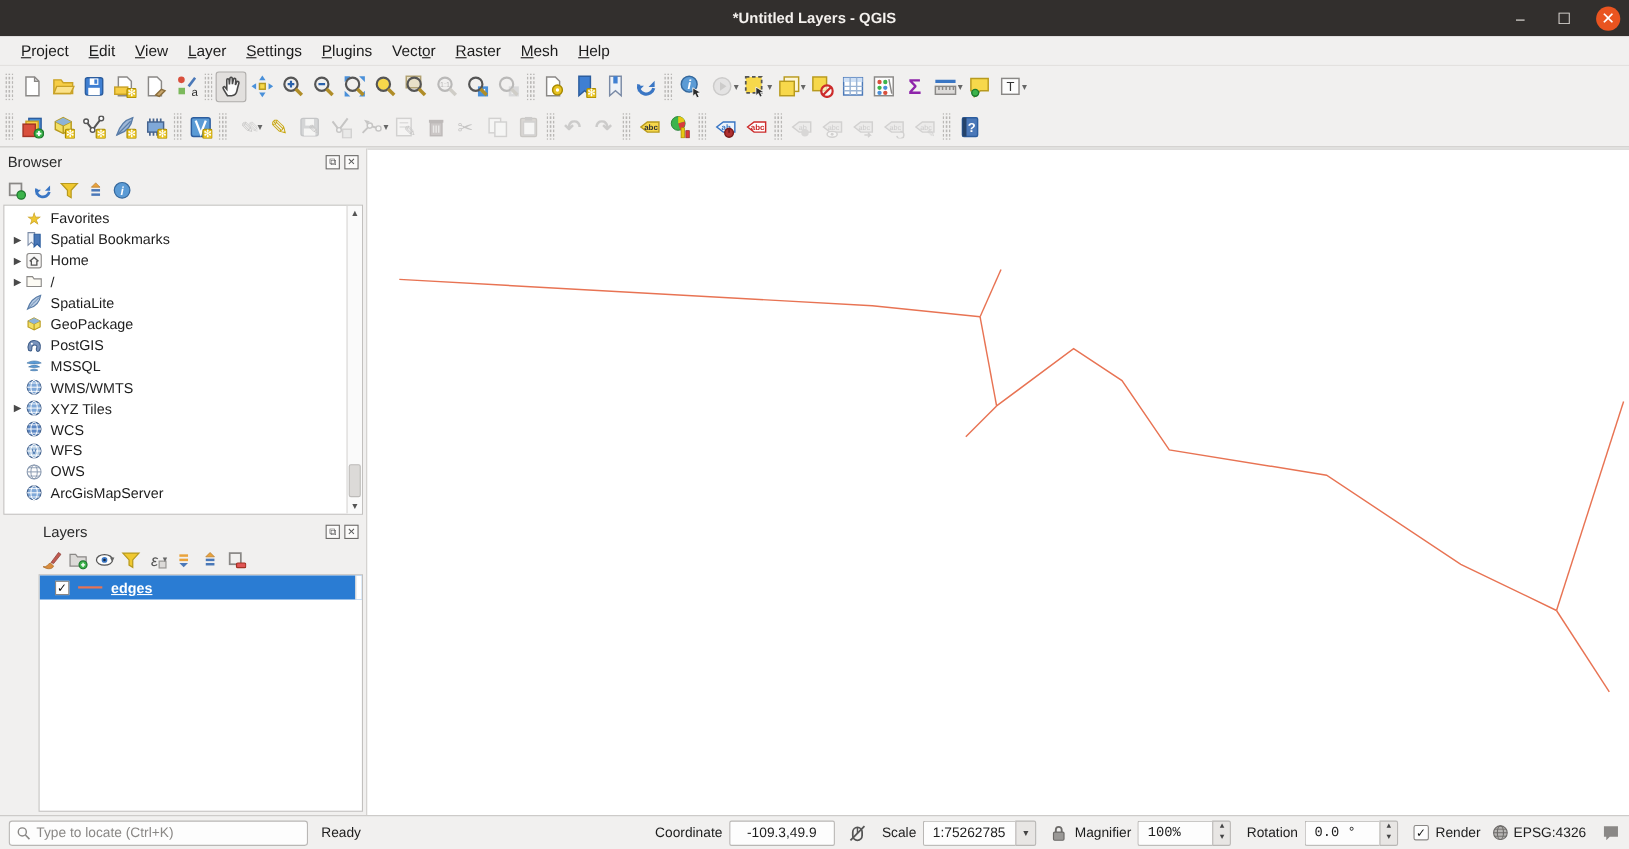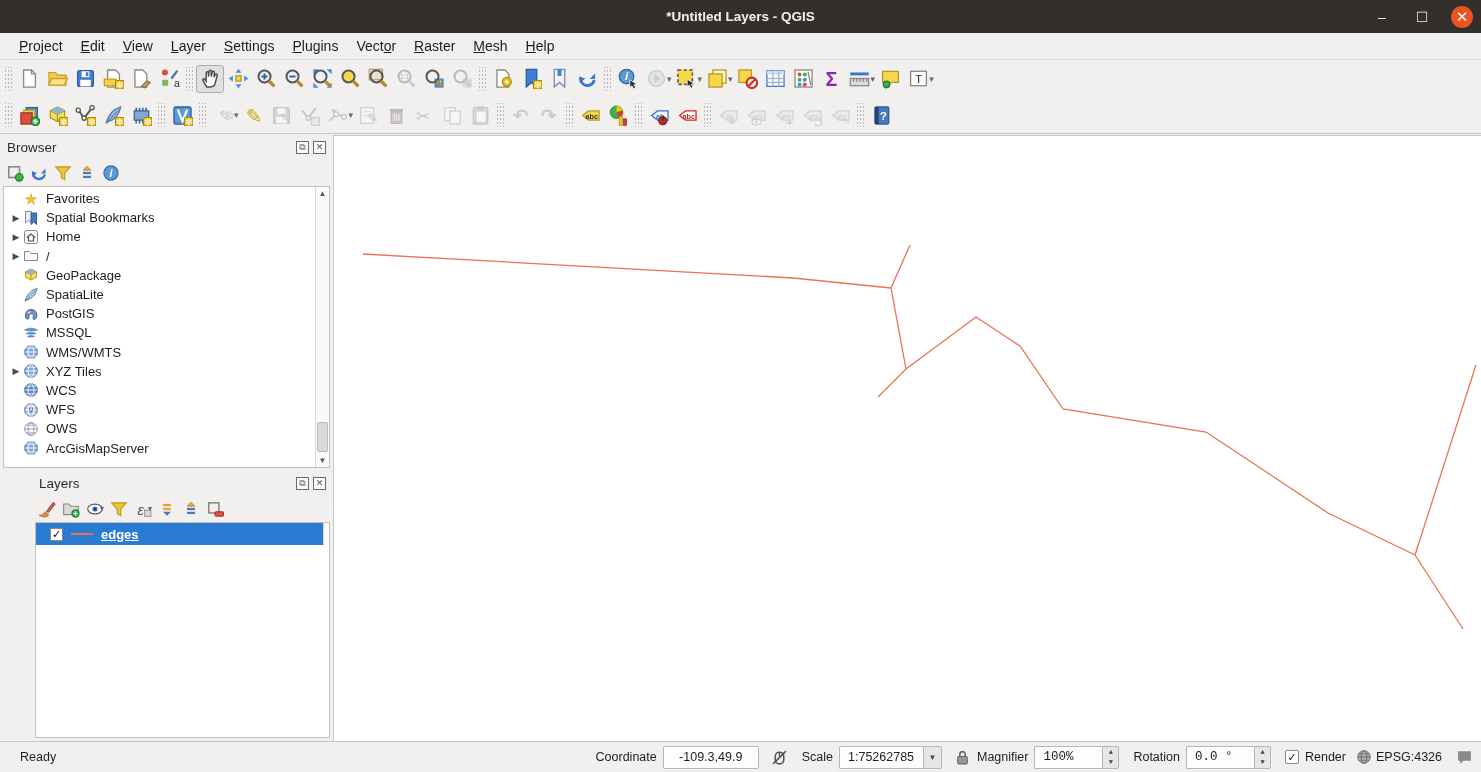--- a/index.html
+++ b/index.html
@@ -667,36 +667,36 @@
                   <svg viewBox="0 0 16 16" width="16" height="16">
                     <path d="M1.5 3.5h5l1.5 2h6.5v7h-13z" fill="#fdfbf4" stroke="#8a8886"></path>
                   </svg>
                 </span>
                 <span>/</span>
               </div>
               <div class="tree-row">
                 <span class="tree-exp"></span>
                 <span class="tree-ico">
                   <svg viewBox="0 0 16 16" width="16" height="16">
+                    <path d="M2 14C4.5 6.5 8.5 3 14 1.5 13 7.5 9.5 11.5 4 13z" fill="#b8cce4" stroke="#5a7da8"></path>
+                    <path d="M2 14C6 10 9.5 6.5 12.5 3.5" fill="none" stroke="#5a7da8" stroke-width=".8"></path>
+                  </svg>
+                </span>
+                <span>SpatiaLite</span>
+              </div>
+              <div class="tree-row">
+                <span class="tree-exp"></span>
+                <span class="tree-ico">
+                  <svg viewBox="0 0 16 16" width="16" height="16">
                     <path d="M8 2l5.5 2.8v5.4L8 13 2.5 10.2V4.8z" fill="#f3df63" stroke="#b89a1e"></path>
                     <path d="M2.5 4.8L8 7.5l5.5-2.7M8 7.5V13" fill="none" stroke="#b89a1e"></path>
                     <path d="M8 2l5.5 2.8L8 7.5 2.5 4.8z" fill="#8db3d8"></path>
                   </svg>
                 </span>
                 <span>GeoPackage</span>
-              </div>
-              <div class="tree-row">
-                <span class="tree-exp"></span>
-                <span class="tree-ico">
-                  <svg viewBox="0 0 16 16" width="16" height="16">
-                    <path d="M2 14C4.5 6.5 8.5 3 14 1.5 13 7.5 9.5 11.5 4 13z" fill="#b8cce4" stroke="#5a7da8"></path>
-                    <path d="M2 14C6 10 9.5 6.5 12.5 3.5" fill="none" stroke="#5a7da8" stroke-width=".8"></path>
-                  </svg>
-                </span>
-                <span>SpatiaLite</span>
               </div>
               <div class="tree-row">
                 <span class="tree-exp"></span>
                 <span class="tree-ico">
                   <svg viewBox="0 0 16 16" width="16" height="16">
                     <path d="M3 12.5C1.5 8 3.5 3.5 8 3.5s6.5 3.5 5.5 7.5c-.3 1.2-1.2 2.5-2.3 2.5-1 0-1.2-1-1.2-2s1.2-2.2.2-3.2c-1-1-4-.8-4.2 1.2-.2 2 .3 3.5-1 3.5-.8 0-1.6-.3-2-.5z" fill="#7a94bd" stroke="#415f8a"></path>
                     <circle cx="6" cy="6.5" r=".9" fill="#fff"></circle>
                   </svg>
                 </span>
                 <span>PostGIS</span>
@@ -876,20 +876,27 @@
           <polyline points="557,152 572,233" fill="none" stroke="#e87353" stroke-width="1.3"></polyline>
           <polyline points="572,233 544,261" fill="none" stroke="#e87353" stroke-width="1.3"></polyline>
           <polyline points="572,233 642,181 686,210 729,273 872,296 994,377 1081,419" fill="none" stroke="#e87353" stroke-width="1.3"></polyline>
           <polyline points="1142,229 1081,419" fill="none" stroke="#e87353" stroke-width="1.3"></polyline>
           <polyline points="1081,419 1129,493" fill="none" stroke="#e87353" stroke-width="1.3"></polyline>
         </svg>
     </div>
   </div>
 
   <div class="statusbar">
+    <div class="locator">
+      <svg width="13" height="13" viewBox="0 0 16 16">
+          <circle cx="6.5" cy="6.5" r="4.5" fill="none" stroke="#8a8886" stroke-width="1.6"></circle>
+          <line x1="10" y1="10" x2="14.5" y2="14.5" stroke="#8a8886" stroke-width="1.8"></line>
+        </svg>
+      <input placeholder="Type to locate (Ctrl+K)" style="">
+    </div>
     <span class="ready">Ready</span>
     <span class="sb-label" style="margin-left:auto;">Coordinate</span>
     <div class="sb-field" style="min-width:96px;">-109.3,49.9</div>
     <span class="sb-icon">
       <svg viewBox="0 0 16 16">
           <rect x="4" y="3" width="8" height="11" rx="4" fill="none" stroke="#555" stroke-width="1.5"></rect>
           <line x1="8" y1="3" x2="8" y2="8" stroke="#555" stroke-width="1.2"></line>
           <line x1="2" y1="14" x2="14" y2="2" stroke="#555" stroke-width="1.5"></line>
         </svg>
     </span>

